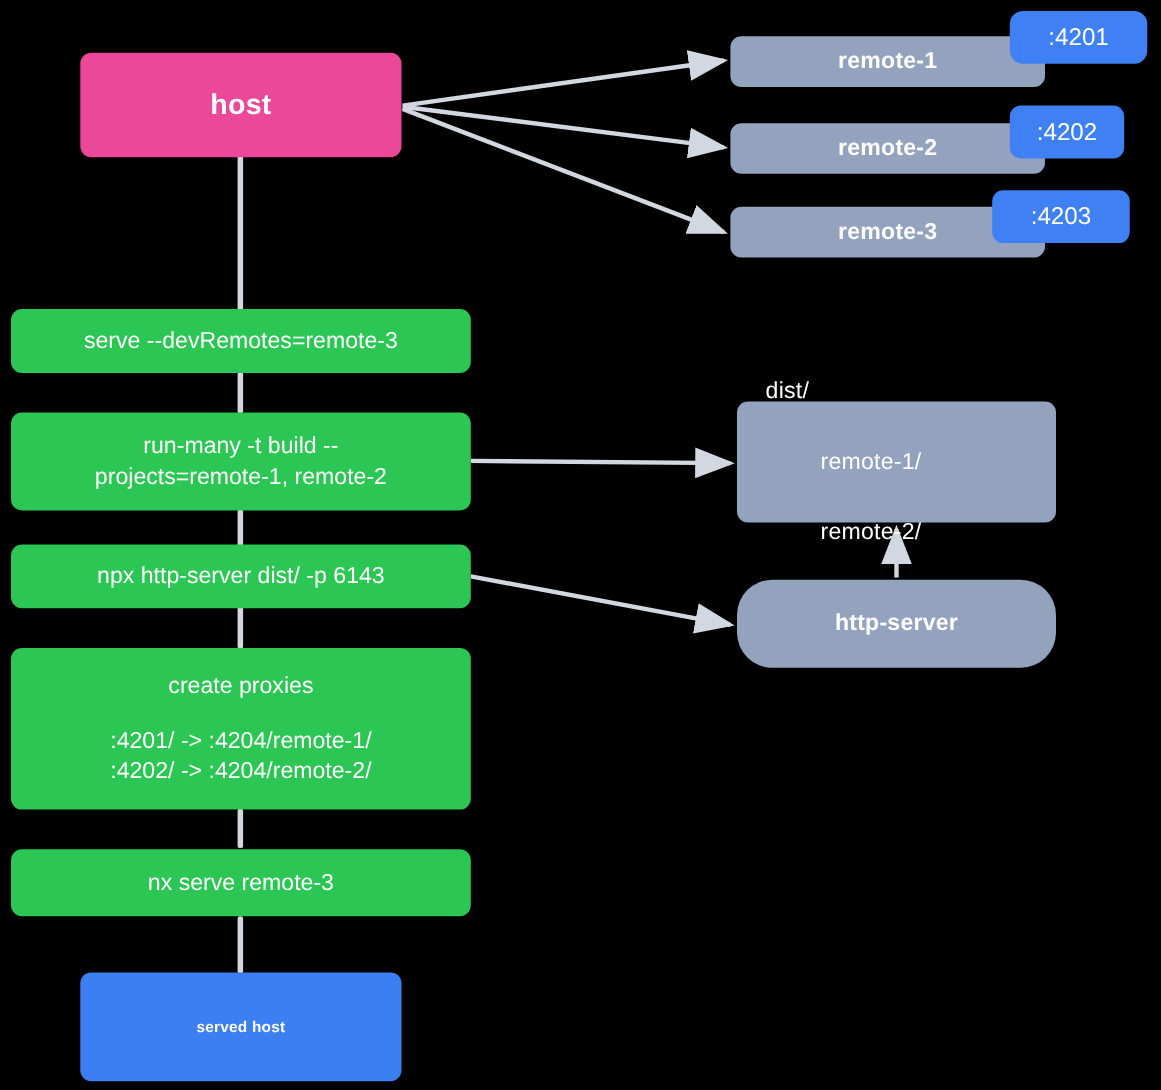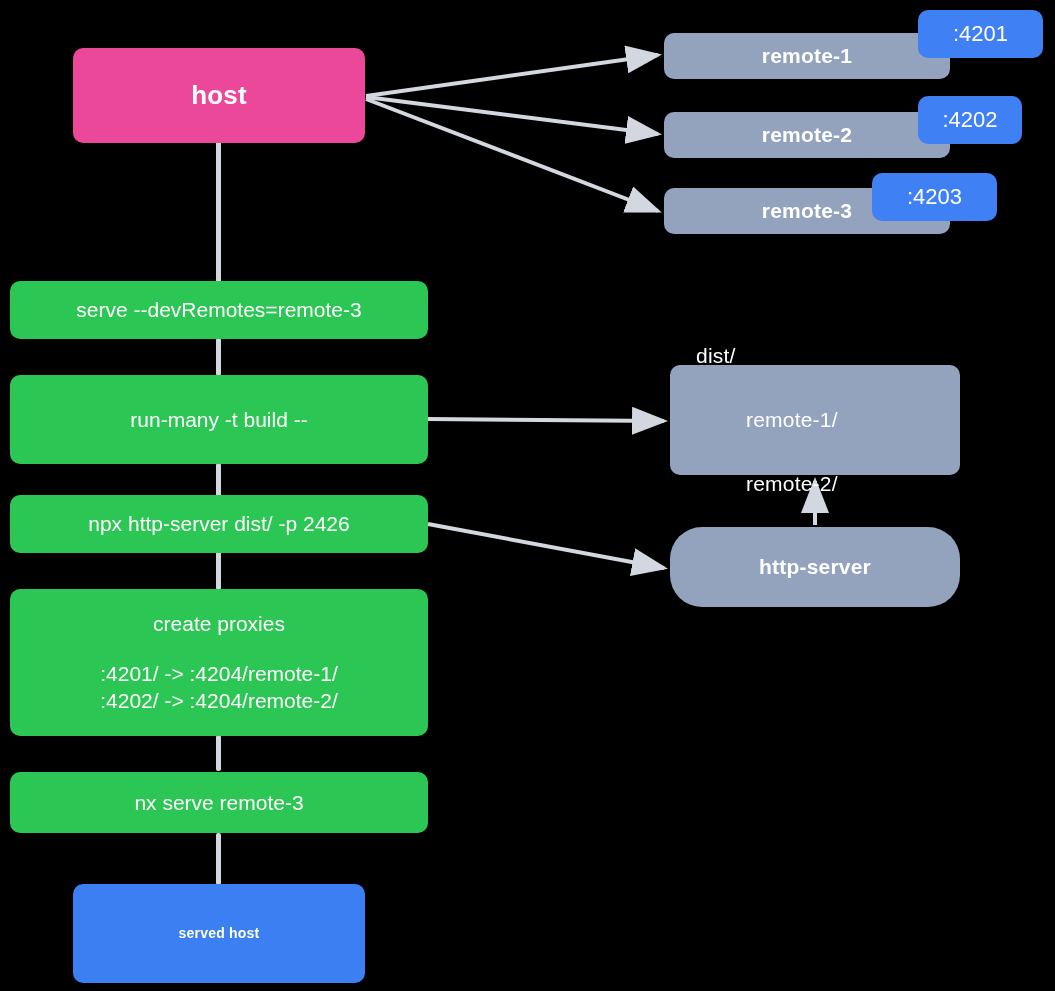--- a/index.html
+++ b/index.html
@@ -133,48 +133,49 @@
   <div class="vline" style="left:216px; top:735px; height:36px;"></div>
   <div class="vline" style="left:216px; top:833px; height:52px;"></div>
 
   <div class="node host-node" style="left:73px; top:48px; width:292px; height:95px;">
     <span>host</span>
   </div>
 
   <div class="node gray-node" style="left:664px; top:33px; width:286px; height:46px;">
     <span>remote-1</span>
   </div>
-  <div class="badge" style="left:918px; top:10px; width:125px; height:48px;">
+  <div class="badge" style="left:918px; top:10px; width:125px; height:48px;border-radius:12px;">
     <span>:4201</span>
   </div>
 
   <div class="node gray-node" style="left:664px; top:112px; width:286px; height:46px;">
     <span>remote-2</span>
   </div>
   <div class="badge" style="left:918px; top:96px; width:104px; height:48px;">
     <span>:4202</span>
   </div>
 
   <div class="node gray-node" style="left:664px; top:188px; width:286px; height:46px;">
     <span>remote-3</span>
   </div>
-  <div class="badge" style="left:872px; top:173px; width:125px; height:48px;">
+  <div class="badge" style="left:902px; top:173px; width:125px; height:48px;">
     <span>:4203</span>
   </div>
 
   <div class="node cmd-node" style="left:10px; top:281px; width:418px; height:58px;">
     <span>serve --devRemotes=remote-3</span>
   </div>
 
   <div class="node cmd-node" style="left:10px; top:375px; width:418px; height:89px;">
     <span>run-many -t build --</span>
+    <span>projects=remote-1, remote-2</span>
   </div>
 
   <div class="node cmd-node" style="left:10px; top:495px; width:418px; height:58px;">
-    <span>npx http-server dist/ -p 2426</span>
+    <span>npx http-server dist/ -p 6143</span>
   </div>
 
   <div class="node cmd-node" style="left:10px; top:589px; width:418px; height:147px;">
     <span>create proxies</span>
     <span class="proxy-gap"></span>
     <span>:4201/ -&gt; :4204/remote-1/</span>
     <span>:4202/ -&gt; :4204/remote-2/</span>
   </div>
 
   <div class="node cmd-node" style="left:10px; top:772px; width:418px; height:61px;">

